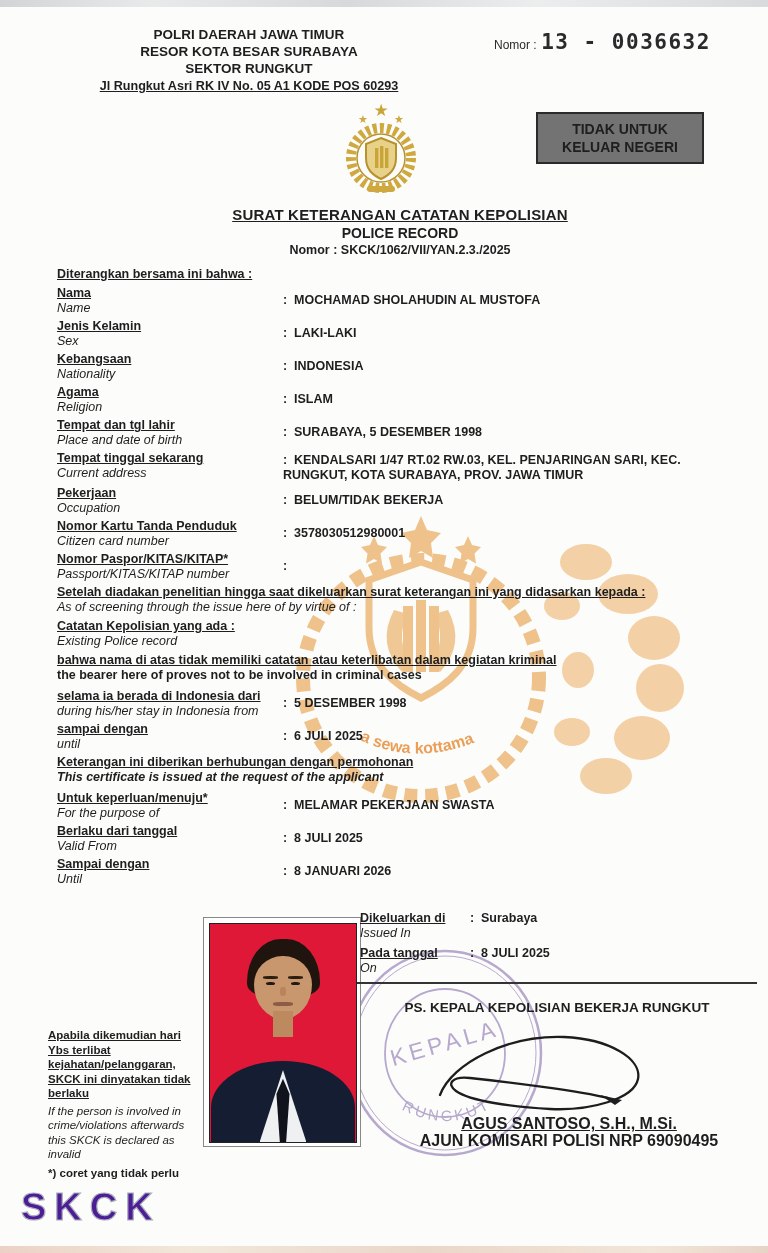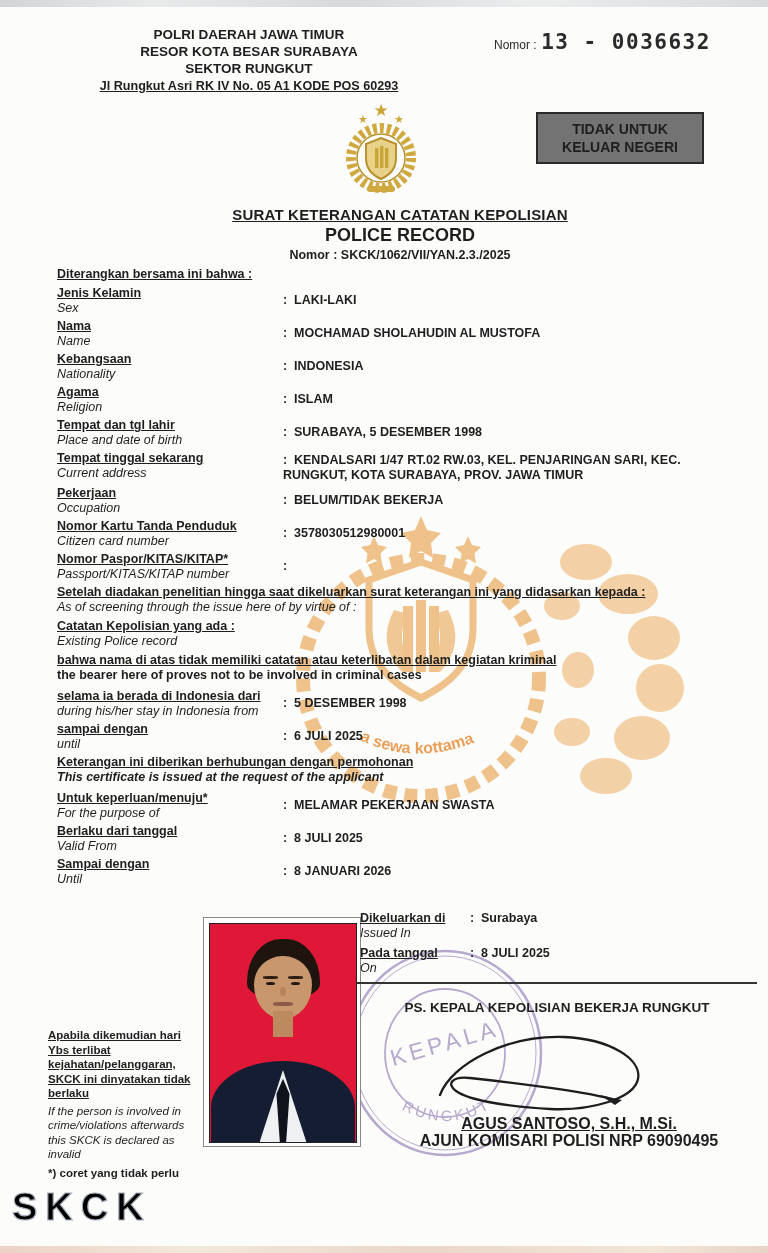--- a/index.html
+++ b/index.html
@@ -17,21 +17,21 @@
   .serial{position:absolute;left:494px;top:30px;white-space:nowrap;color:#2a2a2a;}
   .serial .s-label{font-size:12px;}
   .serial .s-num{font-size:21px;font-family:"DejaVu Sans Mono",monospace;font-weight:600;letter-spacing:1.5px;}
   .gold-emblem{position:absolute;left:334px;top:98px;}
   .no-abroad{position:absolute;left:536px;top:112px;width:160px;border:2px solid #2a2a2a;
           padding:6px 2px;text-align:center;font-weight:700;font-size:14px;line-height:18px;background:#737373;}
 
   
   .title-block{position:absolute;left:55px;top:206px;width:690px;text-align:center;z-index:1;}
   .title-main{font-size:15px;font-weight:700;text-decoration:underline;letter-spacing:.2px;}
-  .title-sub{font-size:18px;font-weight:700;margin-top:2px;}
+  .title-sub{font-size:14px;font-weight:700;margin-top:2px;}
   .title-num{font-size:12.5px;font-weight:700;margin-top:2px;}
 
   
   .wm-emblem{position:absolute;left:256px;top:510px;z-index:0;opacity:.85;}
 
   
   .fields{position:absolute;left:57px;top:267px;width:648px;z-index:1;font-size:12.5px;line-height:15px;}
   .row{display:flex;margin-bottom:3px;}
   .lbl{width:226px;flex:none;}
   .lbl-id{font-weight:700;text-decoration:underline;}
@@ -82,22 +82,22 @@
   .officials{position:absolute;left:312px;top:210px;width:400px;text-align:center;
              font-size:16px;font-weight:700;line-height:17px;z-index:4;}
   .off-name{text-decoration:underline;}
 
   
   .side-note{position:absolute;left:48px;top:1028px;width:152px;font-size:11.5px;line-height:14.5px;z-index:1;}
   .sn-id{font-weight:700;text-decoration:underline;}
   .sn-en{font-style:italic;margin-top:3px;}
   .sn-foot{font-weight:700;margin-top:4px;}
 
-  .skck-mark{position:absolute;left:12px;top:1186px;font-size:38px;font-weight:700;letter-spacing:8px;
-          color:#000000;-webkit-text-stroke:1.2px #aab0bd;z-index:1;}
+  .skck-mark{position:absolute;left:21px;top:1186px;font-size:38px;font-weight:700;letter-spacing:8px;
+          color:#4c1d95;-webkit-text-stroke:1.2px #aab0bd;z-index:1;}
 </style>
 </head>
 <body>
 
 <div class="page">
   <div class="scan-top"></div>
 
   <div class="header">
     <div>POLRI DAERAH JAWA TIMUR</div>
     <div>RESOR KOTA BESAR SURABAYA</div>
@@ -164,31 +164,31 @@
     </text>
   </svg>
 
   <div class="fields">
     <div class="fullrow">
       <div class="lbl-id">Diterangkan bersama ini bahwa :</div>
     </div>
 
     <div class="row">
       <div class="lbl">
+          <div class="lbl-id">Nama</div>
+          <div class="lbl-en">Name</div>
+        </div>
+      <div class="val"><span class="colon">:</span><span>MOCHAMAD SHOLAHUDIN AL MUSTOFA</span></div>
+    </div>
+    <div class="row">
+      <div class="lbl">
           <div class="lbl-id">Jenis Kelamin</div>
           <div class="lbl-en">Sex</div>
         </div>
       <div class="val"><span class="colon">:</span><span>LAKI-LAKI</span></div>
-    </div>
-    <div class="row">
-      <div class="lbl">
-          <div class="lbl-id">Nama</div>
-          <div class="lbl-en">Name</div>
-        </div>
-      <div class="val"><span class="colon">:</span><span>MOCHAMAD SHOLAHUDIN AL MUSTOFA</span></div>
     </div>
     <div class="row">
       <div class="lbl">
           <div class="lbl-id">Kebangsaan</div>
           <div class="lbl-en">Nationality</div>
         </div>
       <div class="val"><span class="colon">:</span><span>INDONESIA</span></div>
     </div>
     <div class="row">
       <div class="lbl">

